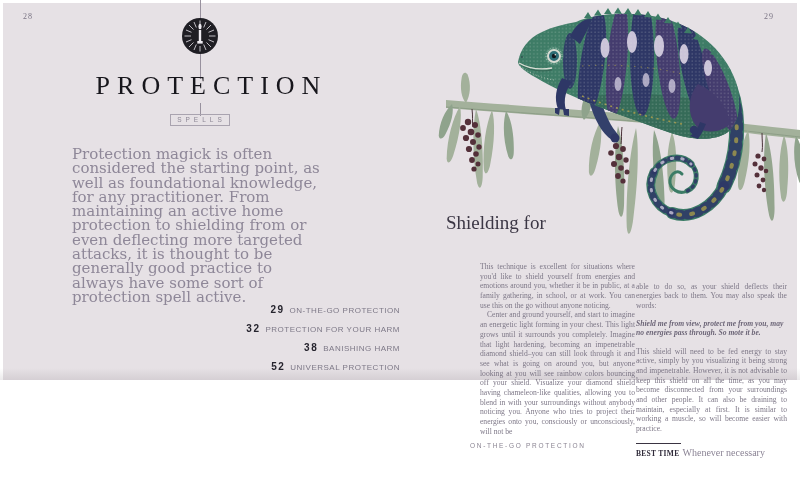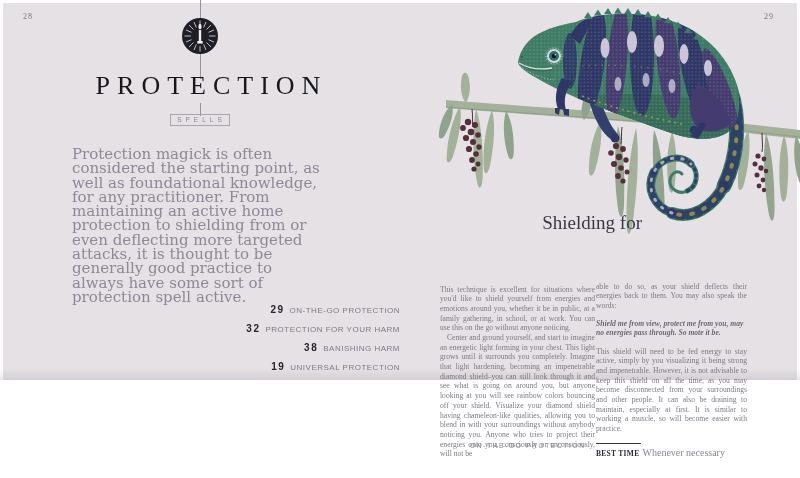--- a/index.html
+++ b/index.html
@@ -28,23 +28,23 @@
          font-family:"DejaVu Serif",serif;font-size:15px;line-height:14.3px;color:#8e8798;}
   .toc{position:absolute;left:0;top:303px;width:400px;text-align:right;}
   .toc-row{margin-bottom:6px;line-height:10px;}
   .toc-num{font-family:"Liberation Sans",sans-serif;font-weight:bold;font-size:10px;
            letter-spacing:1.5px;color:#26242e;}
   .toc-label{font-family:"Liberation Sans",sans-serif;font-size:8px;letter-spacing:.5px;
            color:#7d7887;margin-left:5px;}
 
   
   .illo{position:absolute;left:432px;top:6px;}
-  .ritual-heading{position:absolute;left:446px;top:214px;width:196px;text-align:right;
+  .ritual-heading{position:absolute;left:446px;top:214px;width:196px;text-align:left;
            font-size:19px;line-height:18.5px;color:#3b3644;font-family:"Liberation Serif",serif;}
-  .cols{position:absolute;left:440px;top:262px;width:313px;display:flex;gap:1px;align-items:flex-end;}
+  .cols{position:absolute;left:480px;top:262px;width:313px;display:flex;gap:1px;}
   .col{font-size:7.6px;line-height:9.68px;text-align:justify;color:#7d7787;
            font-family:"Liberation Serif",serif;}
   .col1{width:155px;}
   .col2{width:151px;padding-top:19.5px;}
   .col p{margin:0;}
   .indent{text-indent:7px;}
   .quote{margin:8px 0 9px 0 !important;font-weight:bold;font-style:italic;color:#6d6678;
            line-height:9.5px;text-align:left;}
   .best-time{margin-top:9px;}
   .bt-rule{width:45px;height:1.5px;background:#3a3442;margin-bottom:4px;}
@@ -96,21 +96,21 @@
     <div class="toc-row">
       <span class="toc-num">29</span><span class="toc-label">ON-THE-GO PROTECTION</span>
     </div>
     <div class="toc-row">
       <span class="toc-num">32</span><span class="toc-label">PROTECTION FOR YOUR HARM</span>
     </div>
     <div class="toc-row">
       <span class="toc-num">38</span><span class="toc-label">BANISHING HARM</span>
     </div>
     <div class="toc-row">
-      <span class="toc-num">19</span><span class="toc-label">UNIVERSAL PROTECTION</span>
+      <span class="toc-num">52</span><span class="toc-label">UNIVERSAL PROTECTION</span>
     </div>
   </div>
 
   <div class="pageno pageno-right">29</div>
 
   <svg class="illo" width="368" height="250" viewBox="0 0 368 250">
     <defs>
       <path id="leaf" d="M0,0 C4,10 5,30 2,52 C1,60 -2,64 -4,57 C-7,36 -5,14 0,0 Z"></path>
       <path id="bodypath" d="M86,56 C88,44 96,32 110,26 C120,21 132,18 144,16 C162,8 196,5 226,11 C262,19 292,42 304,76 C310,96 308,116 296,126 C282,136 258,134 236,126 C200,113 162,100 136,88 C118,80 100,70 92,64 C88,61 86,58 86,56 Z"></path>
       <clipPath id="bodyclip">

